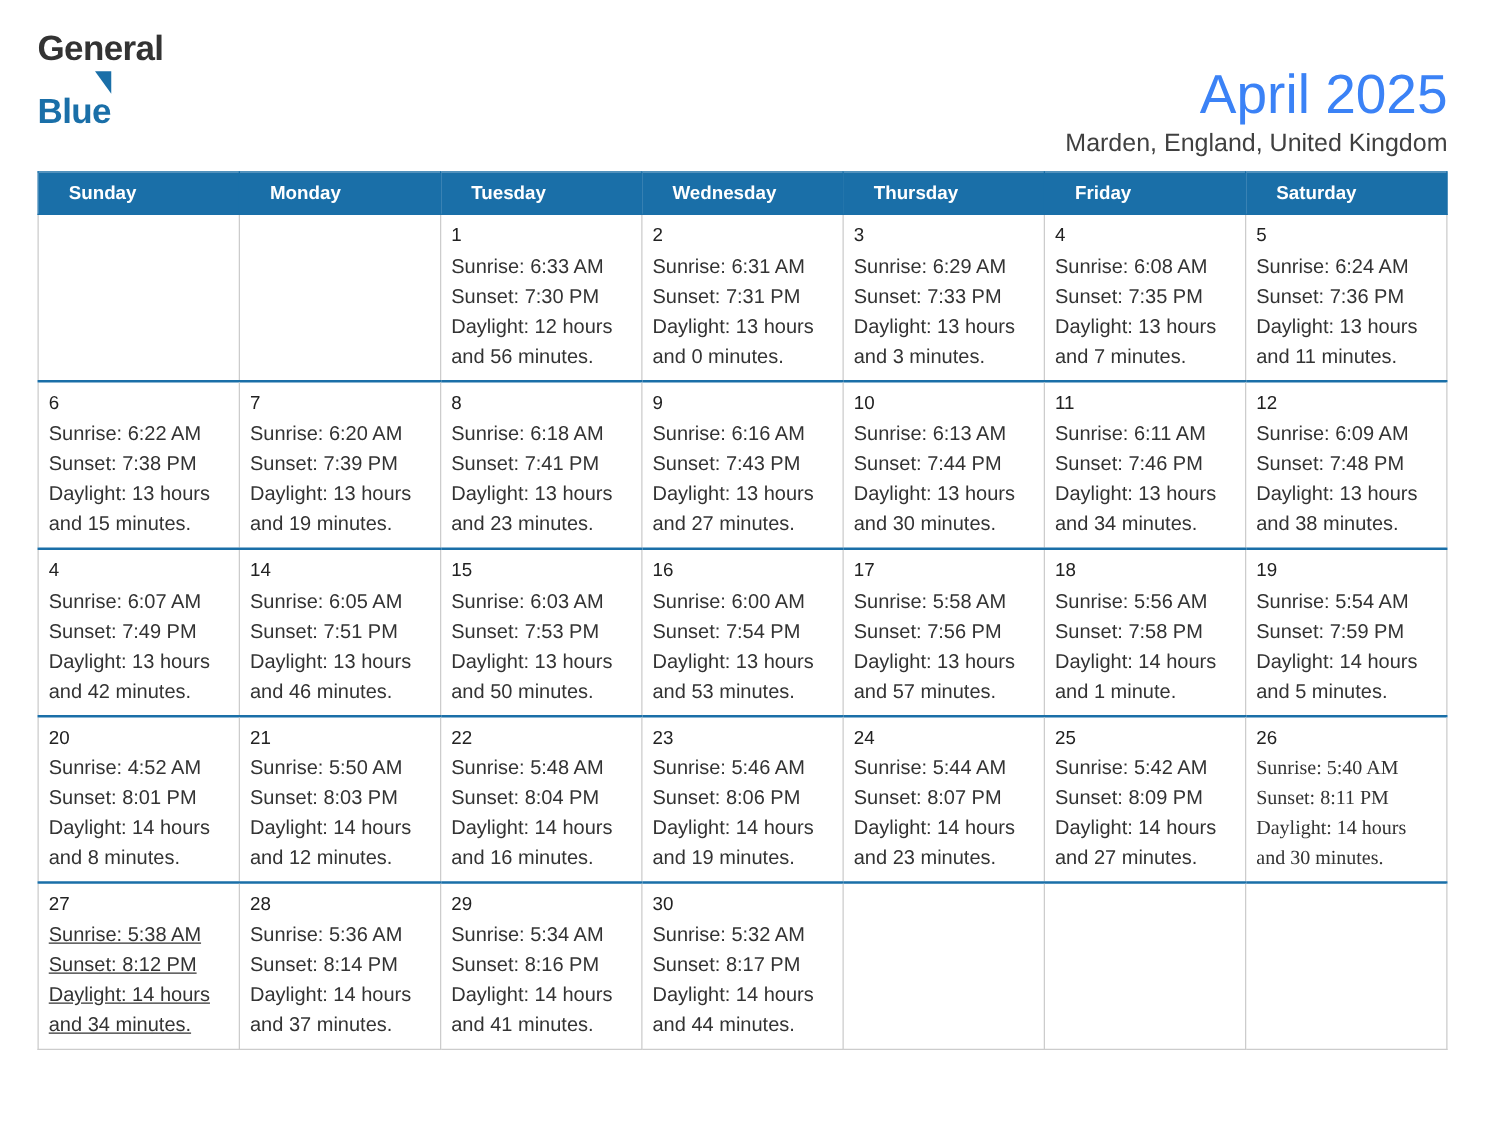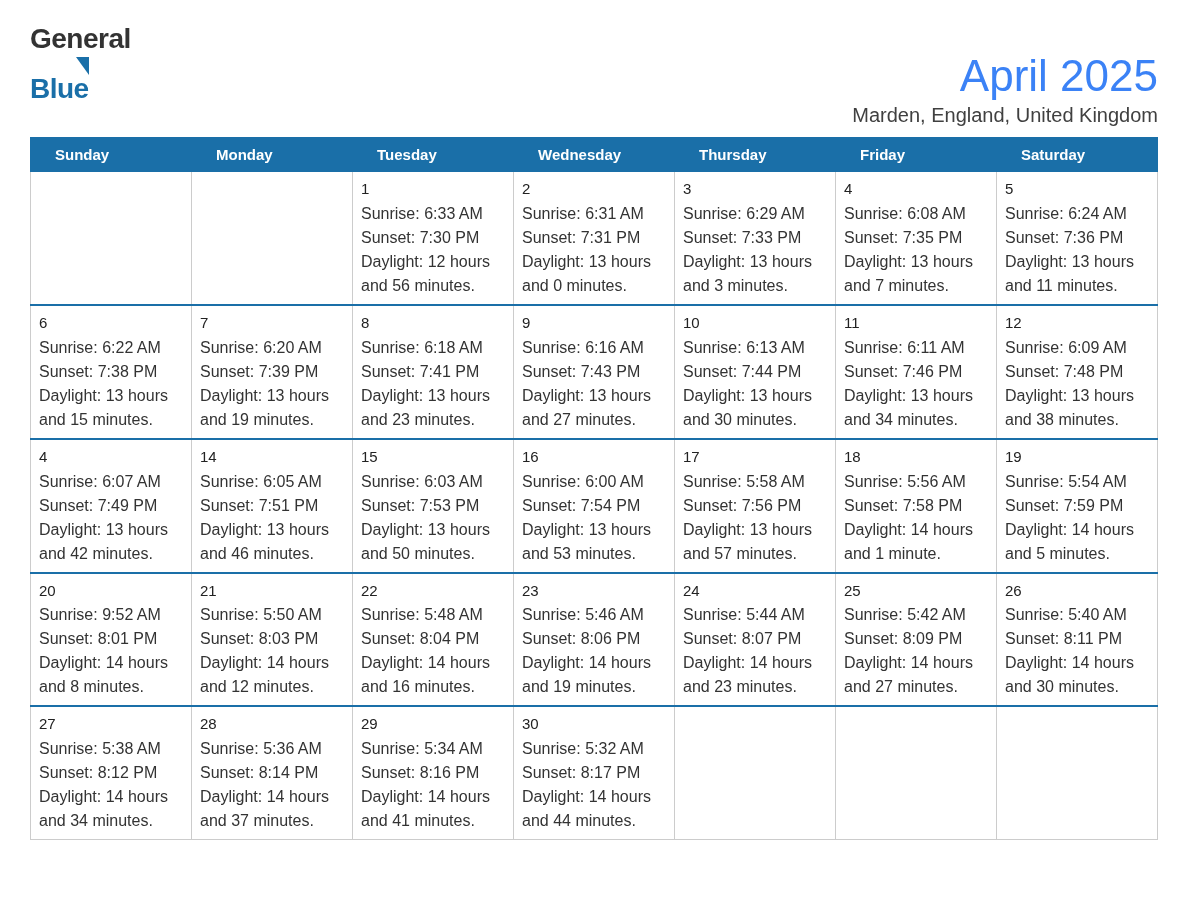--- a/index.html
+++ b/index.html
@@ -208,21 +208,21 @@
         <td><span class="day-number">18</span><span class="day-info" style="white-space: pre-line;">Sunrise: 5:56 AM
 Sunset: 7:58 PM
 Daylight: 14 hours
 and 1 minute.</span></td>
         <td><span class="day-number">19</span><span class="day-info" style="white-space: pre-line;">Sunrise: 5:54 AM
 Sunset: 7:59 PM
 Daylight: 14 hours
 and 5 minutes.</span></td>
       </tr>
       <tr>
-        <td><span class="day-number">20</span><span class="day-info" style="white-space: pre-line;">Sunrise: 9:52 AM
+        <td><span class="day-number">20</span><span class="day-info" style="white-space: pre-line;">Sunrise: 4:52 AM
 Sunset: 8:01 PM
 Daylight: 14 hours
 and 8 minutes.</span></td>
         <td><span class="day-number">21</span><span class="day-info" style="white-space: pre-line;">Sunrise: 5:50 AM
 Sunset: 8:03 PM
 Daylight: 14 hours
 and 12 minutes.</span></td>
         <td><span class="day-number">22</span><span class="day-info" style="white-space: pre-line;">Sunrise: 5:48 AM
 Sunset: 8:04 PM
 Daylight: 14 hours
@@ -232,27 +232,27 @@
 Daylight: 14 hours
 and 19 minutes.</span></td>
         <td><span class="day-number">24</span><span class="day-info" style="white-space: pre-line;">Sunrise: 5:44 AM
 Sunset: 8:07 PM
 Daylight: 14 hours
 and 23 minutes.</span></td>
         <td><span class="day-number">25</span><span class="day-info" style="white-space: pre-line;">Sunrise: 5:42 AM
 Sunset: 8:09 PM
 Daylight: 14 hours
 and 27 minutes.</span></td>
-        <td><span class="day-number">26</span><span class="day-info" style="white-space: pre-line;">Sunrise: 5:40 AM
+        <td><span class="day-number">26</span><span class="day-info" style="white-space: pre-line; font-family: Liberation Serif, serif;">Sunrise: 5:40 AM
 Sunset: 8:11 PM
 Daylight: 14 hours
 and 30 minutes.</span></td>
       </tr>
       <tr>
-        <td><span class="day-number">27</span><span class="day-info" style="white-space: pre-line;">Sunrise: 5:38 AM
+        <td><span class="day-number">27</span><span class="day-info" style="white-space: pre-line; text-decoration: underline;">Sunrise: 5:38 AM
 Sunset: 8:12 PM
 Daylight: 14 hours
 and 34 minutes.</span></td>
         <td><span class="day-number">28</span><span class="day-info" style="white-space: pre-line;">Sunrise: 5:36 AM
 Sunset: 8:14 PM
 Daylight: 14 hours
 and 37 minutes.</span></td>
         <td><span class="day-number">29</span><span class="day-info" style="white-space: pre-line; text-align: right;">Sunrise: 5:34 AM
 Sunset: 8:16 PM
 Daylight: 14 hours

